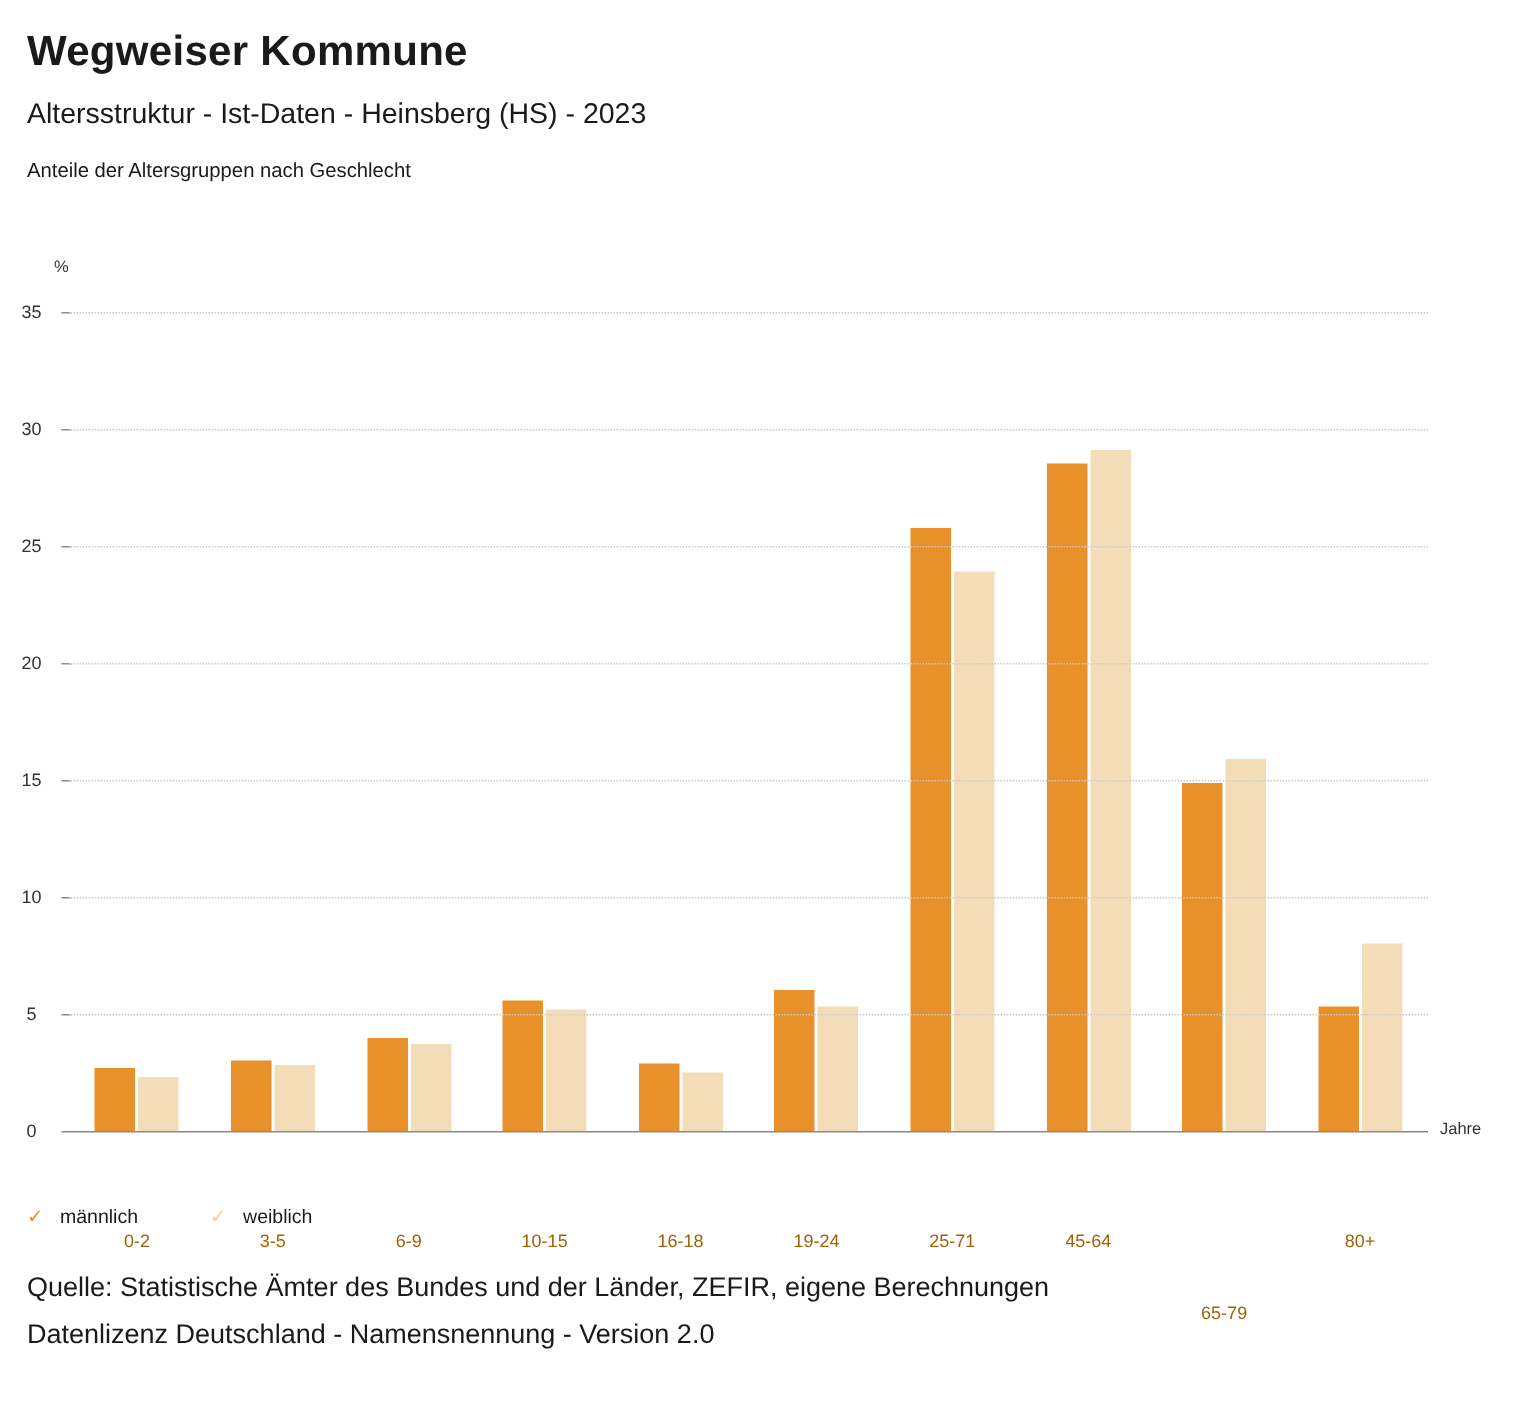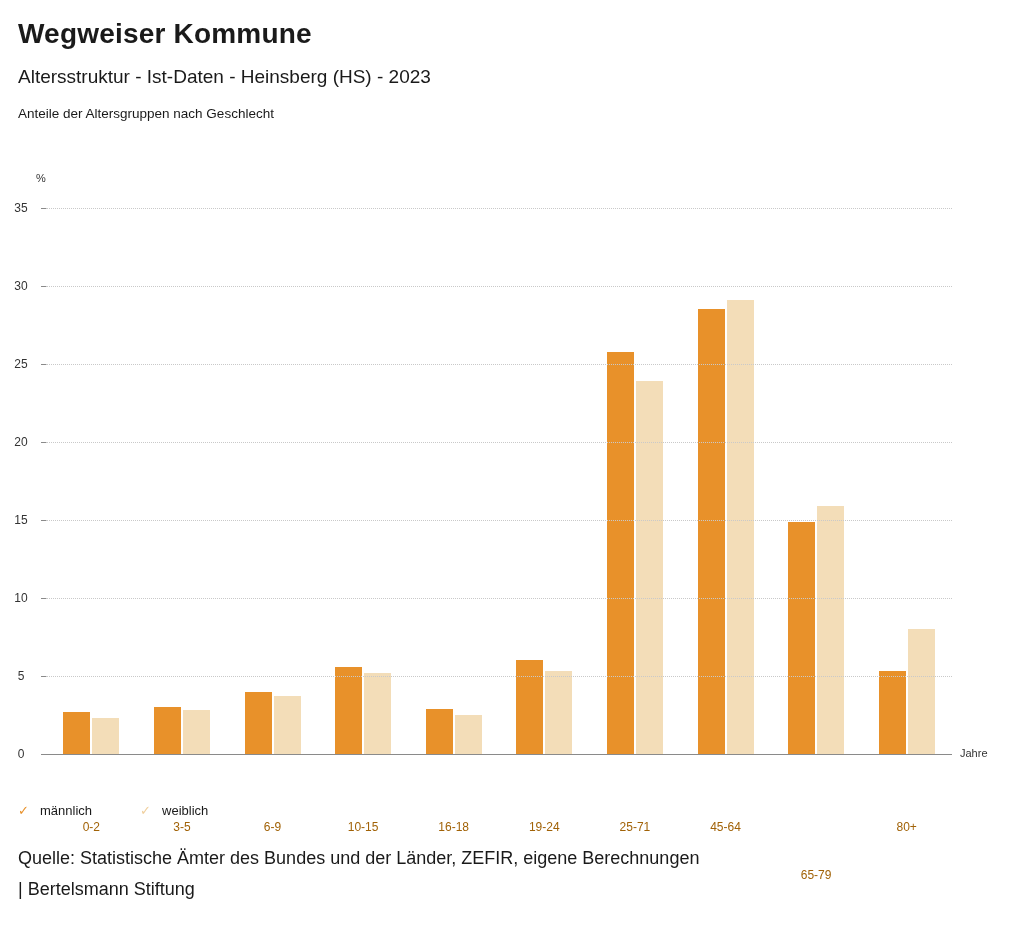--- a/index.html
+++ b/index.html
@@ -226,16 +226,16 @@
         <div class="xlabel" style="left: 639.5px; width: 80px;">45-64</div>
         <div class="xlabel" style="left: 730.1px; width: 80px; margin-top: 48px;">65-79</div>
         <div class="xlabel" style="left: 820.7px; width: 80px;">80+</div>
       </div>
   </div>
 
   <div class="legend" id="legend"><span class="legend-item"><span class="legend-check">✓</span><span class="legend-label">männlich</span></span><span class="legend-item"><span class="legend-check w">✓</span><span class="legend-label">weiblich</span></span></div>
 
   <div class="footer" id="footer">
       <div>Quelle: Statistische Ämter des Bundes und der Länder, ZEFIR, eigene Berechnungen</div>
-      <div>| Bertelsmann Stiftung</div>
+      <div>Datenlizenz Deutschland - Namensnennung - Version 2.0</div>
     </div>
 
 </div>
 
 </body></html>

